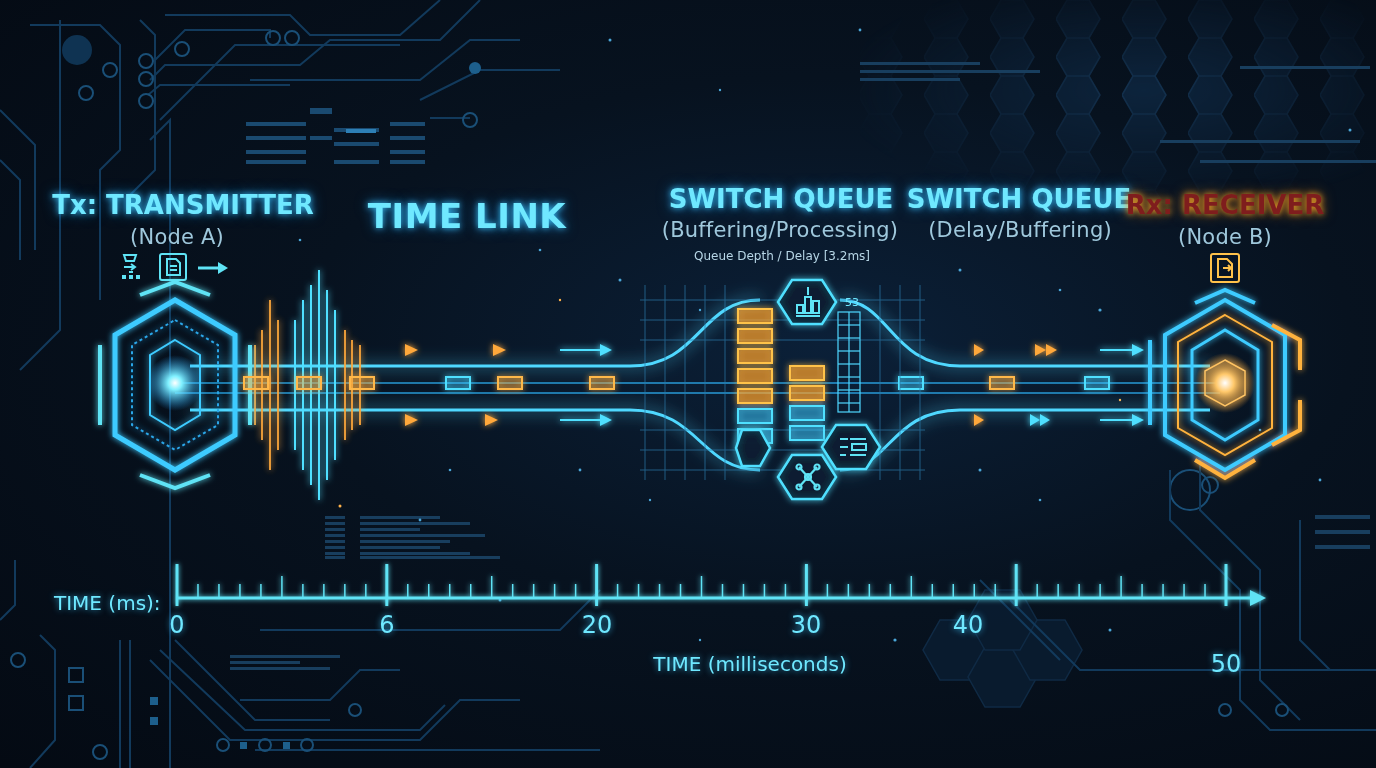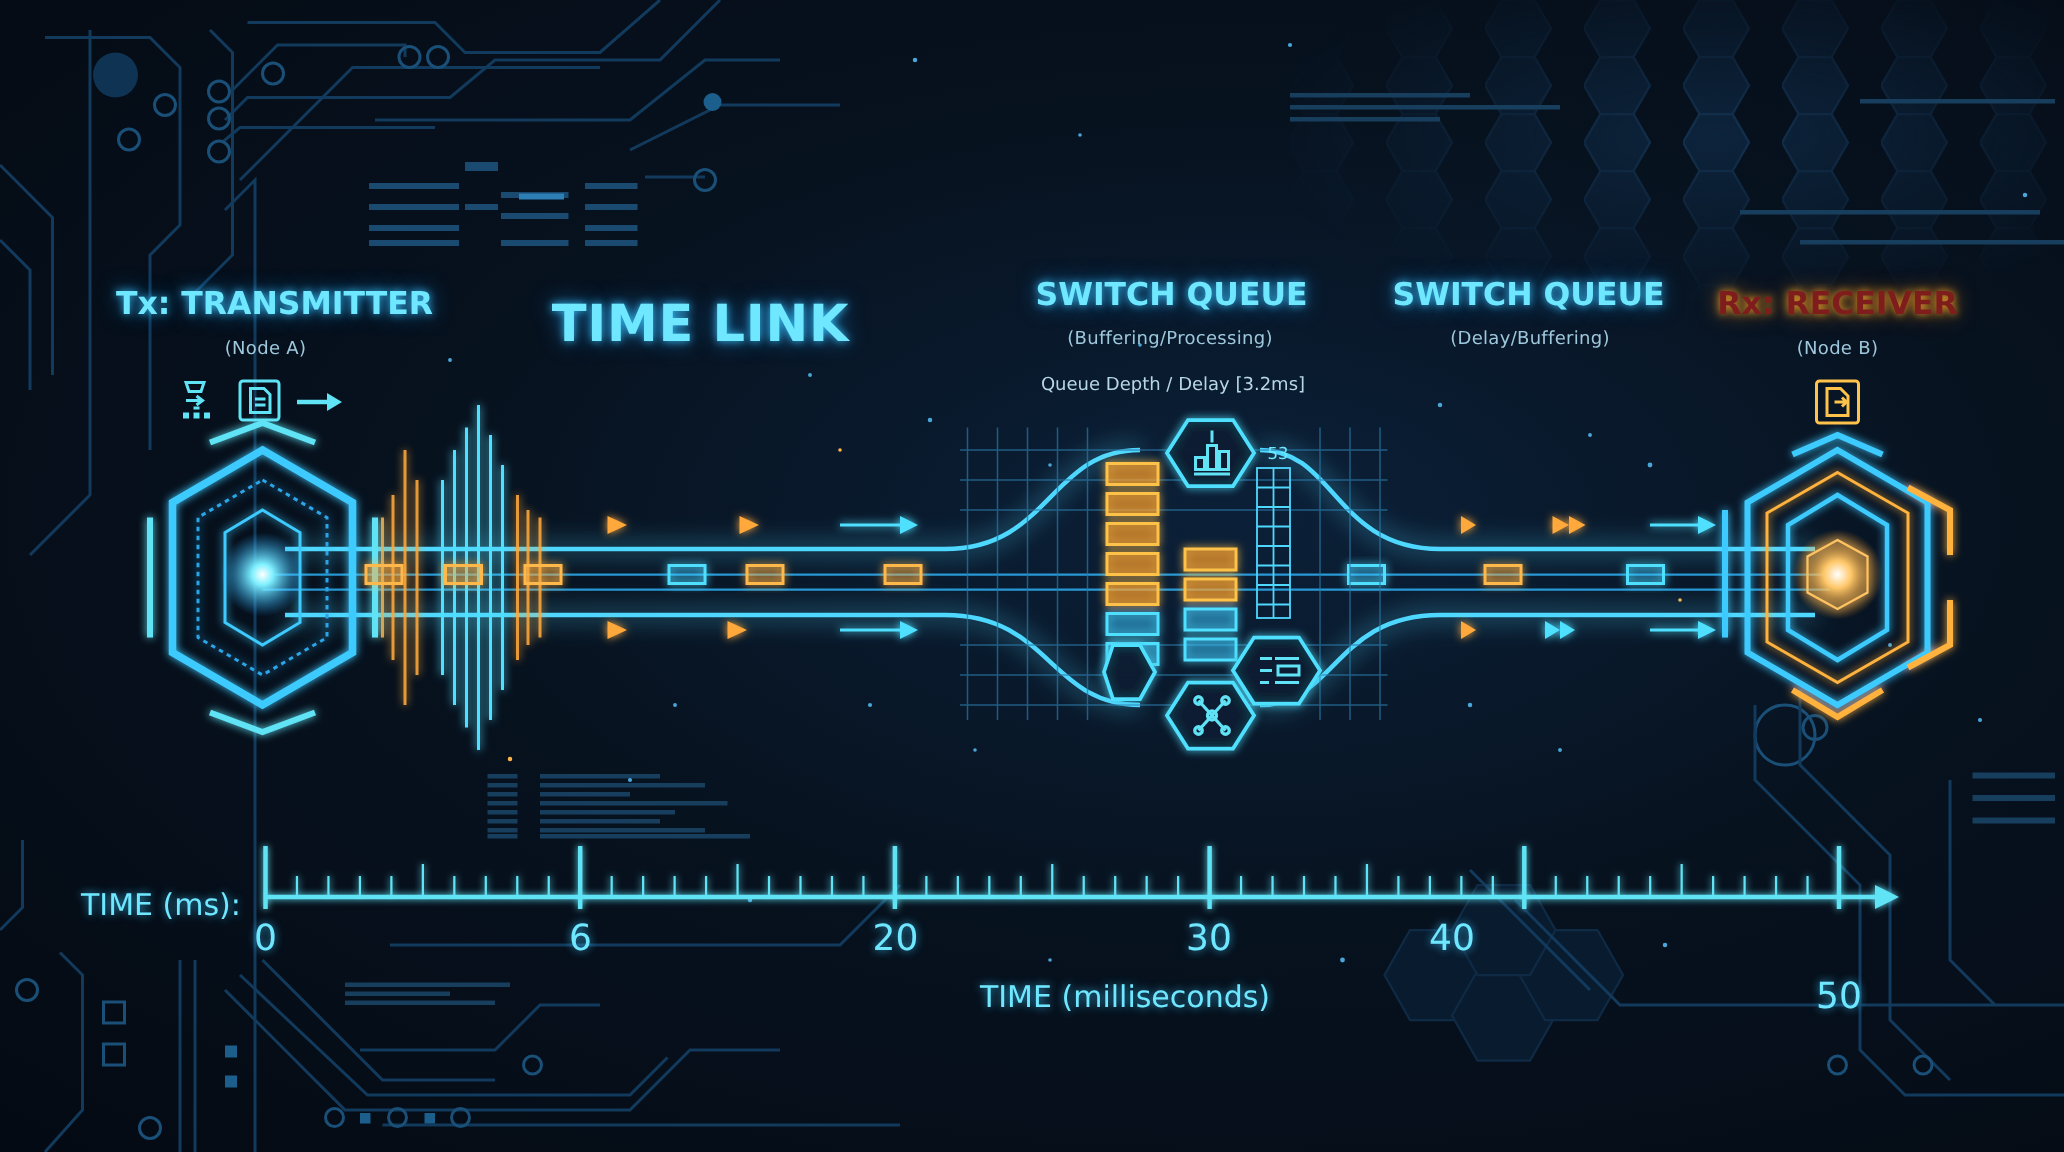--- a/index.html
+++ b/index.html
@@ -9,23 +9,23 @@
     font-family: "DejaVu Sans", "Liberation Sans", sans-serif;
     color:#5fe3f5;
   }
   .layer { position:absolute; left:0; top:0; width:1376px; height:768px; }
   .label {
     position:absolute; white-space:nowrap; text-align:center;
     transform: translateX(-50%);
   }
   .title-cyan { color:#6fe8ff; text-shadow: 0 0 6px rgba(60,200,255,0.9), 0 0 14px rgba(30,160,255,0.6); font-weight:600; }
   .title-gold { color:#7f1d1d; text-shadow: 0 0 6px rgba(255,170,40,0.9), 0 0 14px rgba(255,140,20,0.6); font-weight:700; }
-  .sub { color:#9fc8dc; font-size:12px; letter-spacing:0.2px; }
+  .sub { color:#9fc8dc; font-size:21px; letter-spacing:0.2px; }
   .big { font-size:34px; line-height:42px; letter-spacing:0.5px; }
-  .h2 { font-size:21px; }
+  .h2 { font-size:26px; }
   .tick-label { position:absolute; font-size:24px; color:#6fe8ff; transform:translateX(-50%);
     text-shadow:0 0 6px rgba(60,200,255,0.8); }
   .axis-title { position:absolute; font-size:20px; color:#6fe8ff; transform:translateX(-50%);
     text-shadow:0 0 6px rgba(60,200,255,0.8); white-space:nowrap; }
   .axis-prefix { position:absolute; font-size:20px; color:#6fe8ff; white-space:nowrap;
     text-shadow:0 0 6px rgba(60,200,255,0.8); }
   .qdelay { position:absolute; font-size:12px; color:#b7d6e6; transform:translateX(-50%); white-space:nowrap; }
 </style>
 </head>
 <body>

